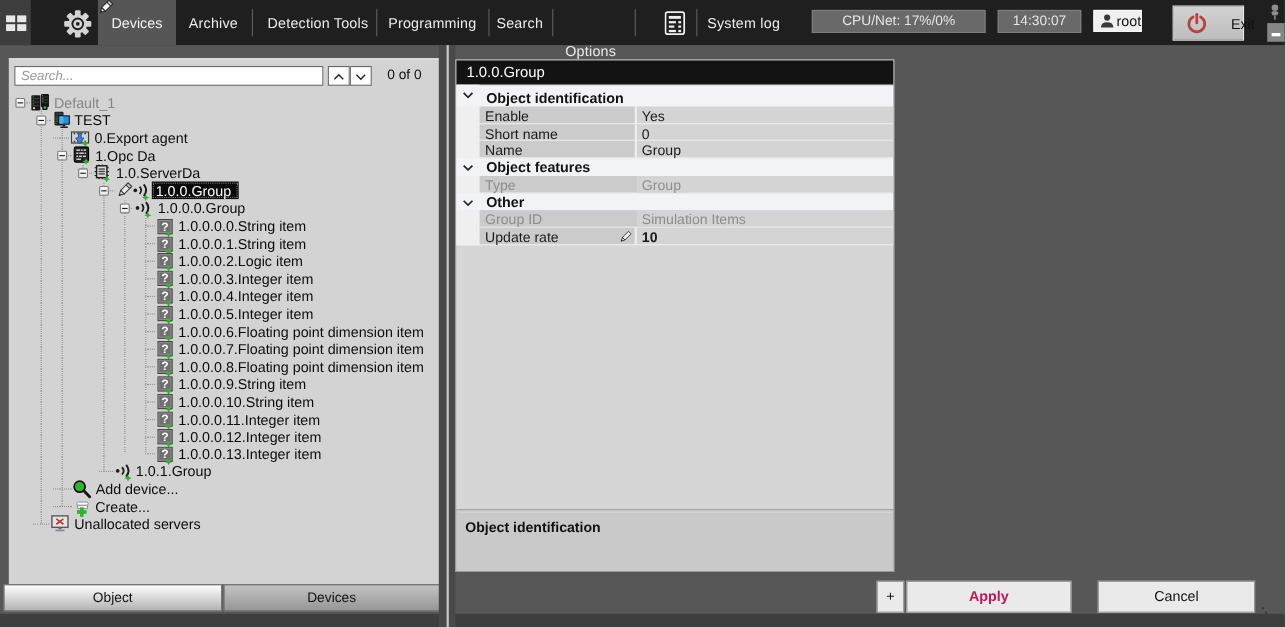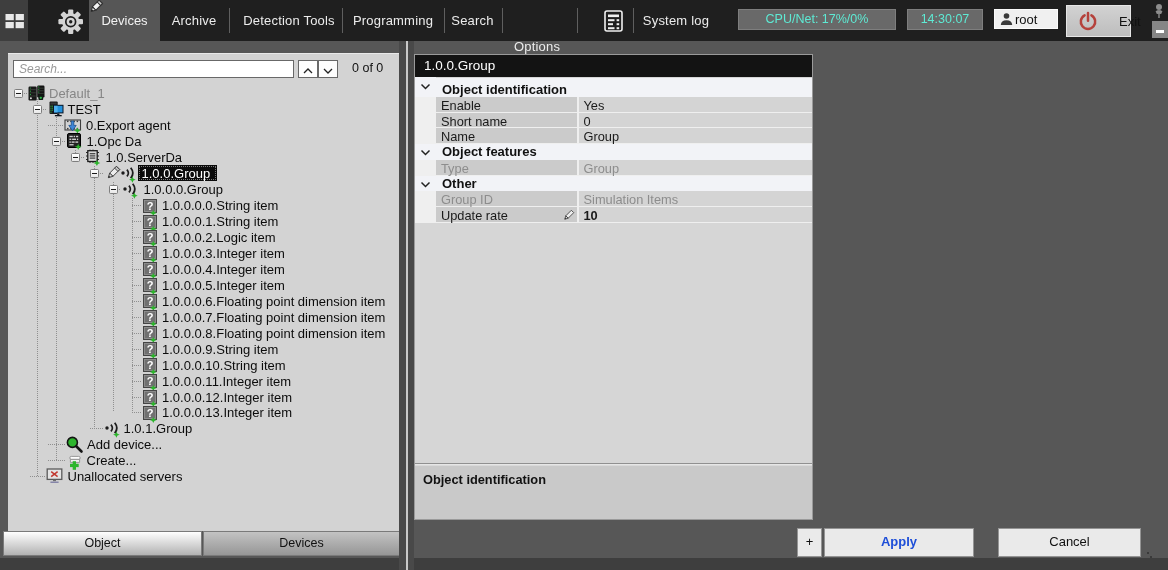--- a/index.html
+++ b/index.html
@@ -8,22 +8,22 @@
   .abs{position:absolute;}
   
   #topbar{left:0;top:0;width:1168px;height:41px;background:#1f1f1f;}
   #btnwin{left:0;top:0;width:28px;height:41px;background:#3e3e3e;}
   #devtab{left:89px;top:0;width:71px;height:41px;background:#565656;
           color:#f2f2f2;font-size:13px;line-height:41px;text-align:center;}
   .menuitem{top:0;height:41px;color:#ececec;font-size:13px;line-height:41px;
             text-align:center;letter-spacing:.2px;}
   .vsep{top:8px;width:1px;height:25px;background:#5f5f5f;}
   .topbtn{top:9px;height:21px;background:#696969;border:1px solid #7e7e7e;
-          color:#5eead4;font-size:12.5px;text-align:center;box-sizing:border-box;}
-  #rootbtn{left:994px;top:9px;width:64px;height:20px;background:#f0f0f0;
+          color:#e5e5e5;font-size:12.5px;text-align:center;box-sizing:border-box;}
+  #rootbtn{left:994px;top:9px;width:44px;height:20px;background:#f0f0f0;
            border:1px solid #fbfbfb;box-sizing:border-box;}
   #exitbtn{left:1066px;top:5px;width:65px;height:32px;
            background:linear-gradient(#d2d2d2,#bdbdbd);
            border:1px solid #e6e6e6;box-sizing:border-box;}
   #graybox{left:1152px;top:21px;width:16px;height:17px;background:#868686;}
   #graybox div{position:absolute;left:4px;top:9px;width:8px;height:3px;background:#fff;}
   
   #lpanel{left:8px;top:53px;width:391px;height:478px;background:#d3d3d3;
           border-top:1px solid #e9e9e9;box-sizing:border-box;}
   #search{left:13px;top:60px;width:281px;height:18px;background:#fff;
@@ -61,21 +61,21 @@
           font-size:13.5px;line-height:22px;padding-left:9px;box-sizing:border-box;}
   #gridbody{left:0;top:22px;width:397px;height:386px;background:#d6d6d6;}
   #lcol{left:0;top:0;width:21px;height:146px;background:#f2f3f7;}
   .grow{left:0;width:397px;background:#efefef;}
   .shead{background:#f2f3f7 !important;font-weight:bold;font-size:13px;color:#111;}
   .cell-l{position:absolute;left:21px;width:141px;top:0;bottom:1px;background:#cbcbcb;
           font-size:12.8px;color:#1a1a1a;}
   .cell-v{position:absolute;left:163.5px;right:0;top:0;bottom:1px;background:#d4d4d4;
           font-size:12.8px;color:#1a1a1a;}
   .cell-l span,.cell-v span{position:absolute;left:5px;top:1px;}
-  .dis{color:#8d8d8d !important;}
+  .dis{color:#8d8d8d !important;padding-left:48px;}
   #descdiv{left:0;top:408px;width:397px;height:1px;background:#909090;
            border-bottom:1px solid #e6e6e6;box-sizing:content-box;}
   #descbox{left:0;top:411px;width:397px;height:53px;background:#c9c9c9;
            font-weight:bold;font-size:12.8px;color:#111;}
   
   .bbtn{top:528px;height:29px;background:#eaeaea;border:1px solid #949494;
         box-sizing:border-box;text-align:center;font-size:13px;color:#111;
         line-height:26px;}
 </style>
 </head>
@@ -602,16 +602,16 @@
           <span style=" font-weight:bold;">10</span>
         </div>
       </div>
     </div>
   <div class="abs" id="descdiv"></div>
   <div class="abs" id="descbox">
       <span class="abs" style="left:8px;top:6px;">Object identification</span>
     </div>
 </div>
 <div class="abs bbtn" style="left:797px;width:25px;">+</div>
-<div class="abs bbtn" style="left:824px;width:150px;font-weight:bold;color:#1d4ed8;">Apply</div>
+<div class="abs bbtn" style="left:824px;width:150px;font-weight:bold;color:#be185d;">Apply</div>
 <div class="abs bbtn" style="left:998px;width:143px;">Cancel</div>
 <div class="abs" style="left:1147px;top:552px;width:2px;height:2px;background:#3a3a3a;"></div>
 <div class="abs" style="left:1149.5px;top:555.5px;width:2px;height:2px;background:#3a3a3a;"></div>
 
 </body></html>

